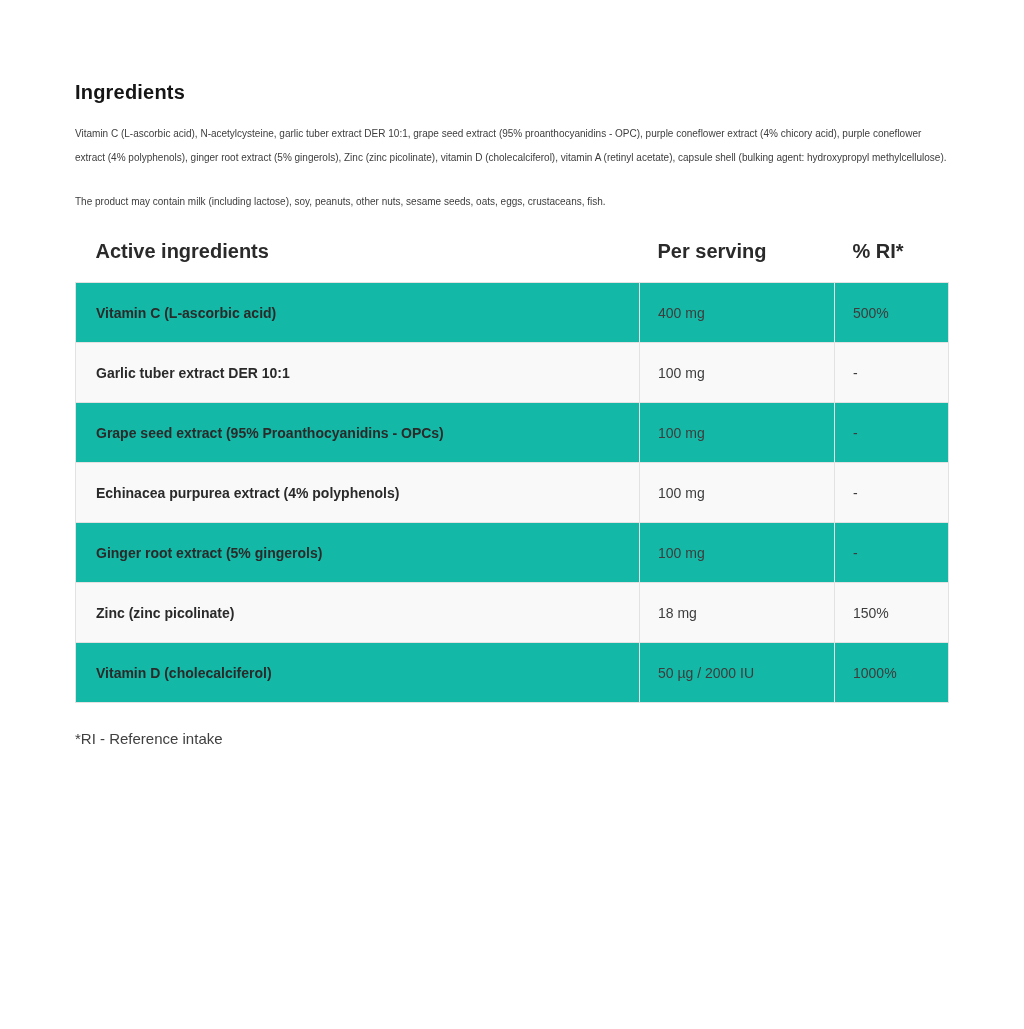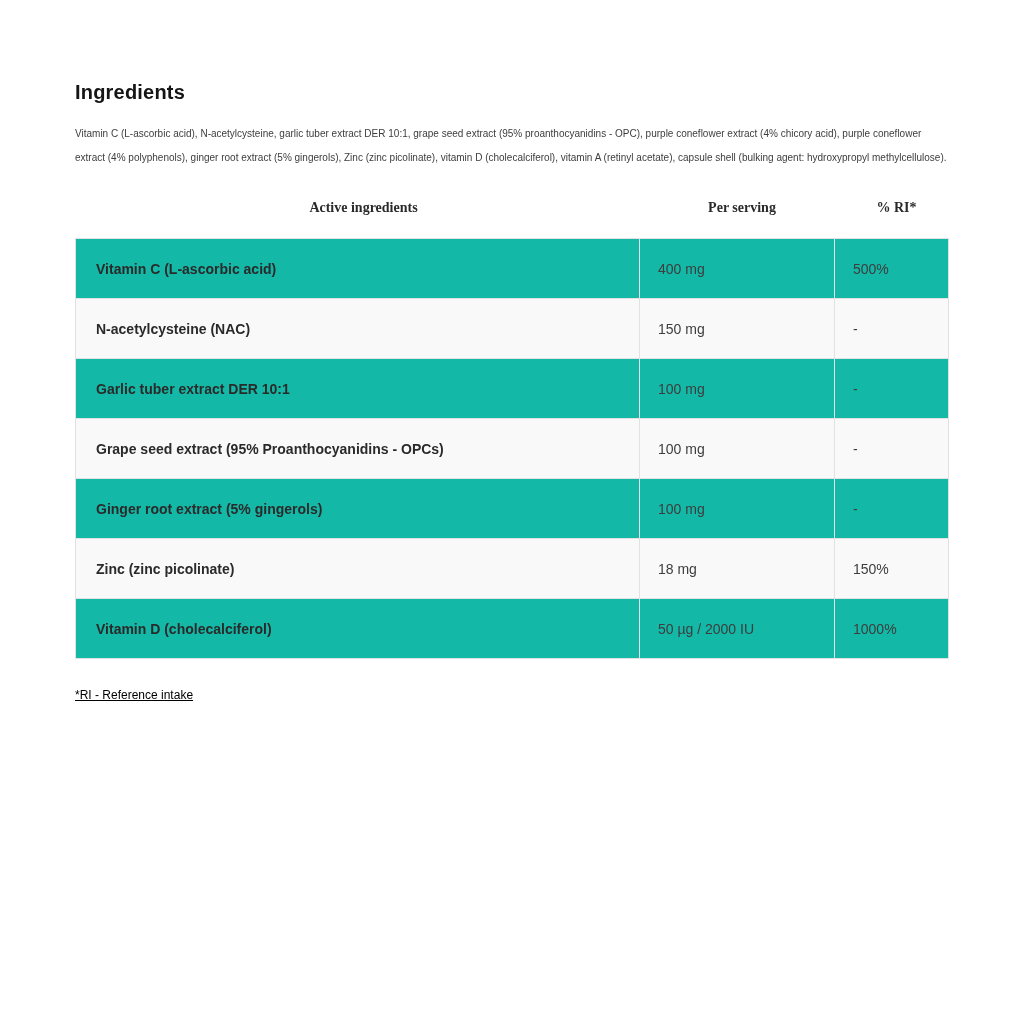--- a/index.html
+++ b/index.html
@@ -33,63 +33,62 @@
     margin-top: 29px;
     width: 873px;
     border-collapse: collapse;
     table-layout: fixed;
     font-size: 14px;
   }
   col.c-name { width: 564px; }
   col.c-serving { width: 195px; }
   col.c-ri { width: 114px; }
   th {
-    text-align: center;
+    text-align: left;
     font-weight: bold;
-    font-size: 14px;
+    font-size: 20px;
     line-height: 17px;
     color: #2a2a2a;
     padding: 0 8px 22px 20px;
     border: none;
     vertical-align: top;
-    font-family: Liberation Serif, serif;
   }
   th:nth-child(2), th:nth-child(3) { padding-left: 18px; }
   td {
     border: 1px solid #e2e2e2;
     height: 60px;
     vertical-align: middle;
     padding: 8px 8px 8px 20px;
     color: #3d3d3d;
     background: #14b8a6;
     line-height: 18px;
   }
   td:first-child {
     font-weight: bold;
     color: #2a2a2a;
   }
   td:nth-child(2), td:nth-child(3) { padding-left: 18px; margin-top: 20px; }
   tbody tr:nth-child(even) td { background: #f9f9f9; }
   p.footnote {
     margin-top: 24px;
-    font-size: 12px;
+    font-size: 15px;
     line-height: 24px;
-    color: #000000;
-    text-decoration: underline;
+    color: #404040;
   }
 </style>
 </head>
 <body>
 
 <div class="page">
 
   <h1 class="title">Ingredients</h1>
 
   <p class="para ingredients-list">Vitamin C (L-ascorbic acid), N-acetylcysteine, garlic tuber extract DER 10:1, grape seed extract (95% proanthocyanidins - OPC), purple coneflower extract (4% chicory acid), purple coneflower extract (4% polyphenols), ginger root extract (5% gingerols), Zinc (zinc picolinate), vitamin D (cholecalciferol), vitamin A (retinyl acetate), capsule shell (bulking agent: hydroxypropyl methylcellulose).</p>
 
+  <p class="para allergens">The product may contain milk (including lactose), soy, peanuts, other nuts, sesame seeds, oats, eggs, crustaceans, fish.</p>
 
   <table class="ingredients-table">
     <colgroup>
       <col class="c-name">
       <col class="c-serving">
       <col class="c-ri">
     </colgroup>
     <thead>
       <tr>
         <th>Active ingredients</th>
@@ -97,31 +96,31 @@
         <th>% RI*</th>
       </tr>
     </thead>
     <tbody>
         <tr>
           <td>Vitamin C (L-ascorbic acid)</td>
           <td>400 mg</td>
           <td>500%</td>
         </tr>
         <tr>
-          <td>N-acetylcysteine (NAC)</td>
-          <td>150 mg</td>
-          <td>-</td>
-        </tr>
-        <tr>
           <td>Garlic tuber extract DER 10:1</td>
           <td>100 mg</td>
           <td>-</td>
         </tr>
         <tr>
           <td>Grape seed extract (95% Proanthocyanidins - OPCs)</td>
+          <td>100 mg</td>
+          <td>-</td>
+        </tr>
+        <tr>
+          <td>Echinacea purpurea extract (4% polyphenols)</td>
           <td>100 mg</td>
           <td>-</td>
         </tr>
         <tr>
           <td>Ginger root extract (5% gingerols)</td>
           <td>100 mg</td>
           <td>-</td>
         </tr>
         <tr>
           <td>Zinc (zinc picolinate)</td>

